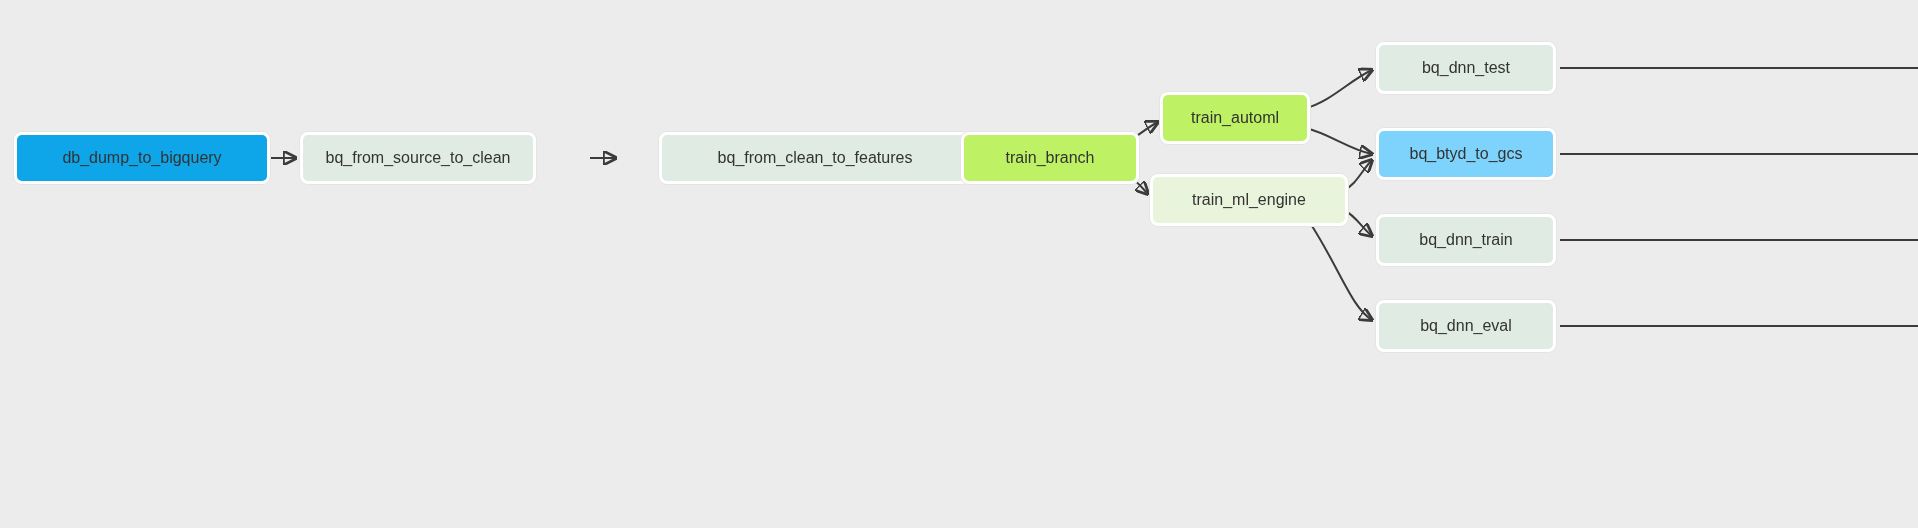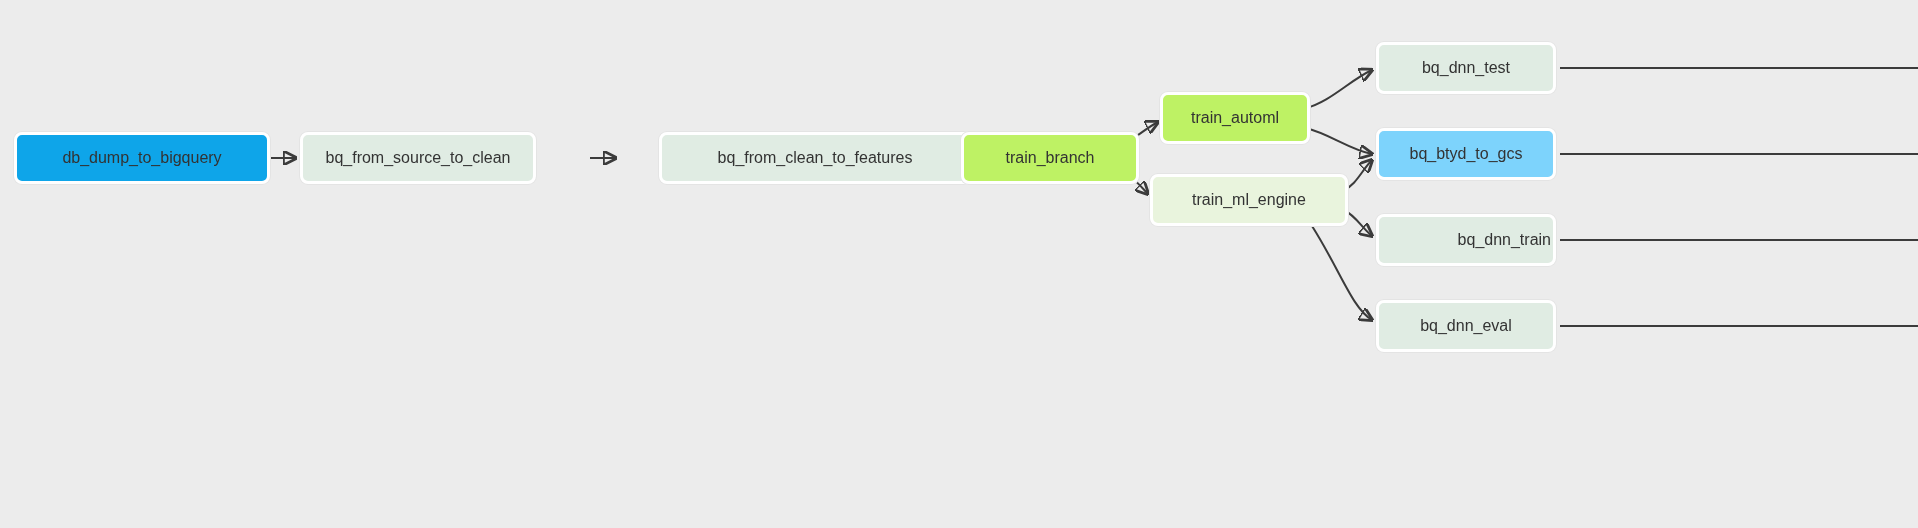--- a/index.html
+++ b/index.html
@@ -103,18 +103,18 @@
 <div class="node lime" style="left:1150px; top:174px; width:198px;justify-content:center;">
     <span>train_ml_engine</span>
   </div>
 
 <div class="node green" style="left:1376px; top:42px;  width:180px;">
     <span>bq_dnn_test</span>
   </div>
 <div class="node lav" style="left:1376px; top:128px; width:180px;">
     <span>bq_btyd_to_gcs</span>
   </div>
-<div class="node green" style="left:1376px; top:214px; width:180px;justify-content:flex-end;">
+<div class="node green" style="left:1376px; top:214px; width:180px;">
     <span>bq_dnn_train</span>
   </div>
 <div class="node green" style="left:1376px; top:300px; width:180px;">
     <span>bq_dnn_eval</span>
   </div>
 
 </body></html>

